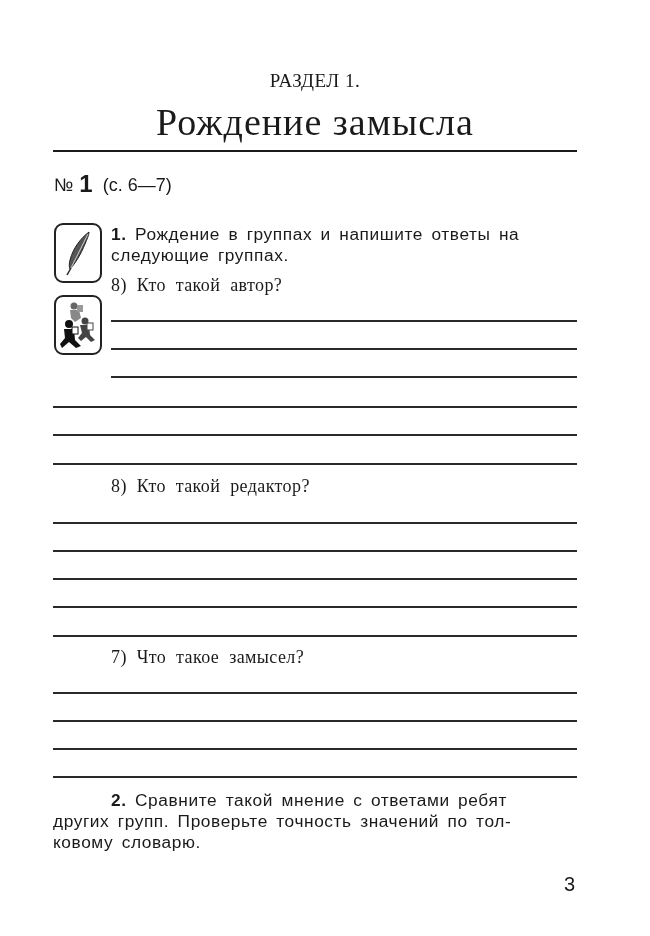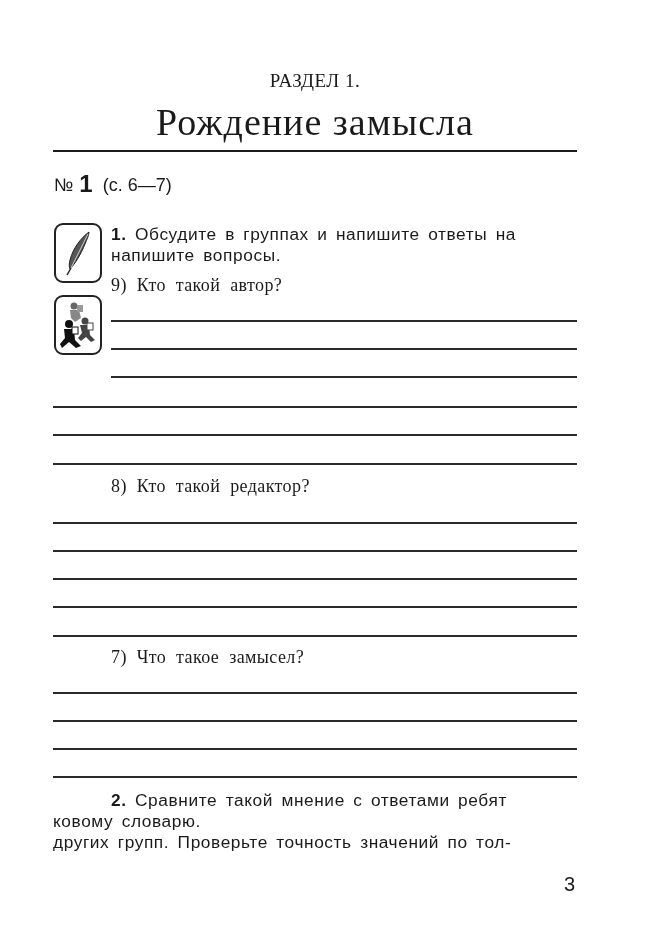--- a/index.html
+++ b/index.html
@@ -45,25 +45,25 @@
     <circle cx="10" cy="24" r="4" fill="#111"></circle>
     <path d="M5 29 L15 29 L16 40 L22 46 L17 48 L10 42 L3 48 L1 44 L6 38 Z" fill="#111"></path>
     <rect x="13" y="27" width="6" height="7" fill="#fff" stroke="#111" stroke-width="1"></rect>
     <circle cx="26" cy="21" r="3.5" fill="#444"></circle>
     <path d="M21 25 L30 25 L31 35 L36 40 L32 42 L27 37 L22 41 L19 38 L23 33 Z" fill="#444"></path>
     <rect x="28" y="23" width="6" height="7" fill="#fff" stroke="#444" stroke-width="1"></rect>
   </svg>
 </div>
 
 <div class="abs sans para" style="left:111px;top:224px;width:466px;">
-  <div><b>1.</b> <span>Обсудите в группах и напишите ответы на</span></div>
-  <div style="text-align:left;">напишите вопросы.</div>
+  <div><b>1.</b> <span>Рождение в группах и напишите ответы на</span></div>
+  <div style="text-align:left;">следующие группах.</div>
 </div>
 
-<div class="abs serif question" style="left:111px;top:275px;">9) Кто такой автор?</div>
+<div class="abs serif question" style="left:111px;top:275px;">8) Кто такой автор?</div>
 <div class="abs line" style="left:111px;top:320px;"></div>
 <div class="abs line" style="left:111px;top:348px;"></div>
 <div class="abs line" style="left:111px;top:376px;"></div>
 <div class="abs line" style="left:53px;top:406px;"></div>
 <div class="abs line" style="left:53px;top:434px;"></div>
 <div class="abs line" style="left:53px;top:463px;"></div>
 
 <div class="abs serif question" style="left:111px;top:476px;">8) Кто такой редактор?</div>
 <div class="abs line" style="left:53px;top:522px;"></div>
 <div class="abs line" style="left:53px;top:550px;"></div>
@@ -72,17 +72,17 @@
 <div class="abs line" style="left:53px;top:635px;"></div>
 
 <div class="abs serif question" style="left:111px;top:647px;">7) Что такое замысел?</div>
 <div class="abs line" style="left:53px;top:692px;"></div>
 <div class="abs line" style="left:53px;top:720px;"></div>
 <div class="abs line" style="left:53px;top:748px;"></div>
 <div class="abs line" style="left:53px;top:776px;"></div>
 
 <div class="abs sans para" style="left:53px;top:790px;width:524px;">
   <div style="padding-left:58px;"><b>2.</b> <span>Сравните такой мнение с ответами ребят</span></div>
+  <div>других групп. Проверьте точность значений по тол-</div>
   <div style="text-align:left;">ковому словарю.</div>
-  <div>других групп. Проверьте точность значений по тол-</div>
 </div>
 
 <div class="abs sans page-num">3</div>
 
 </body></html>

